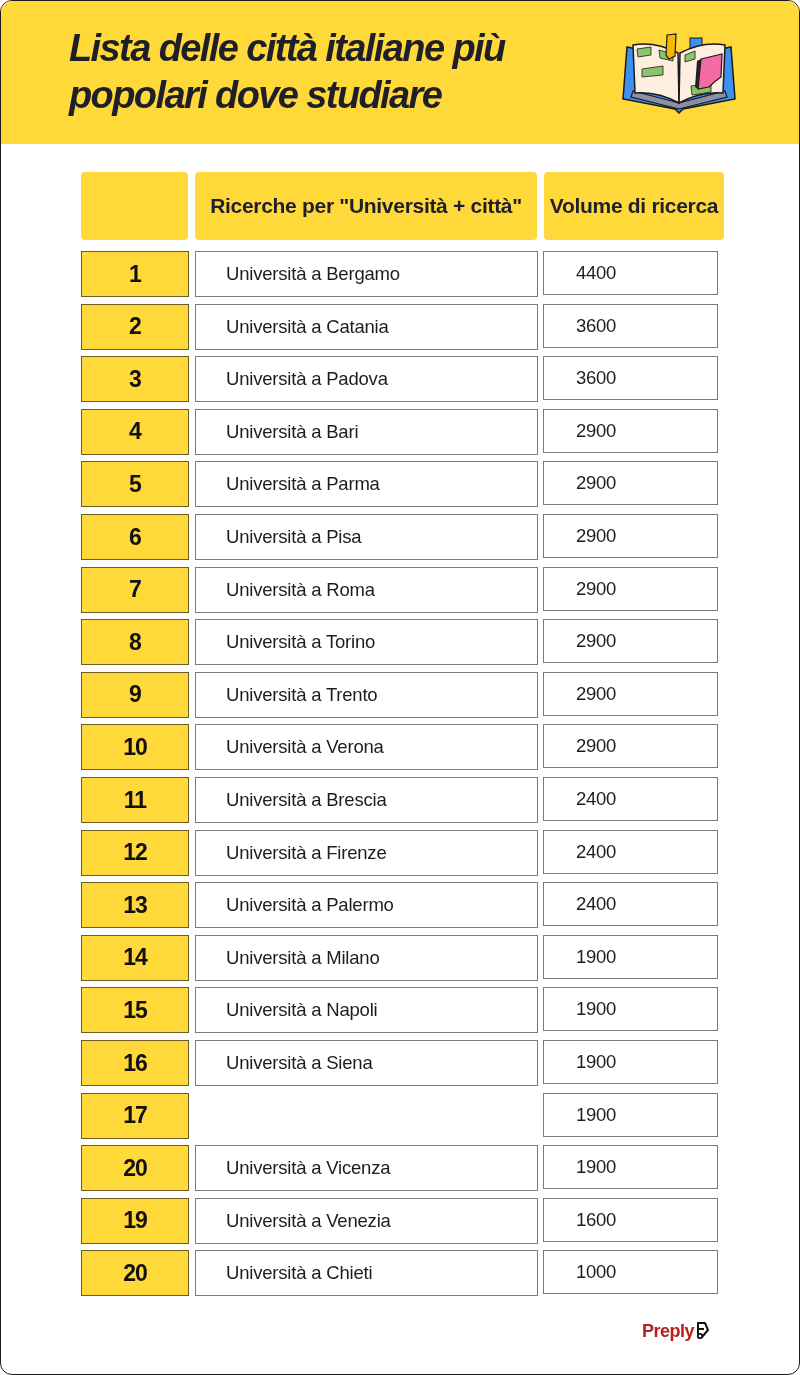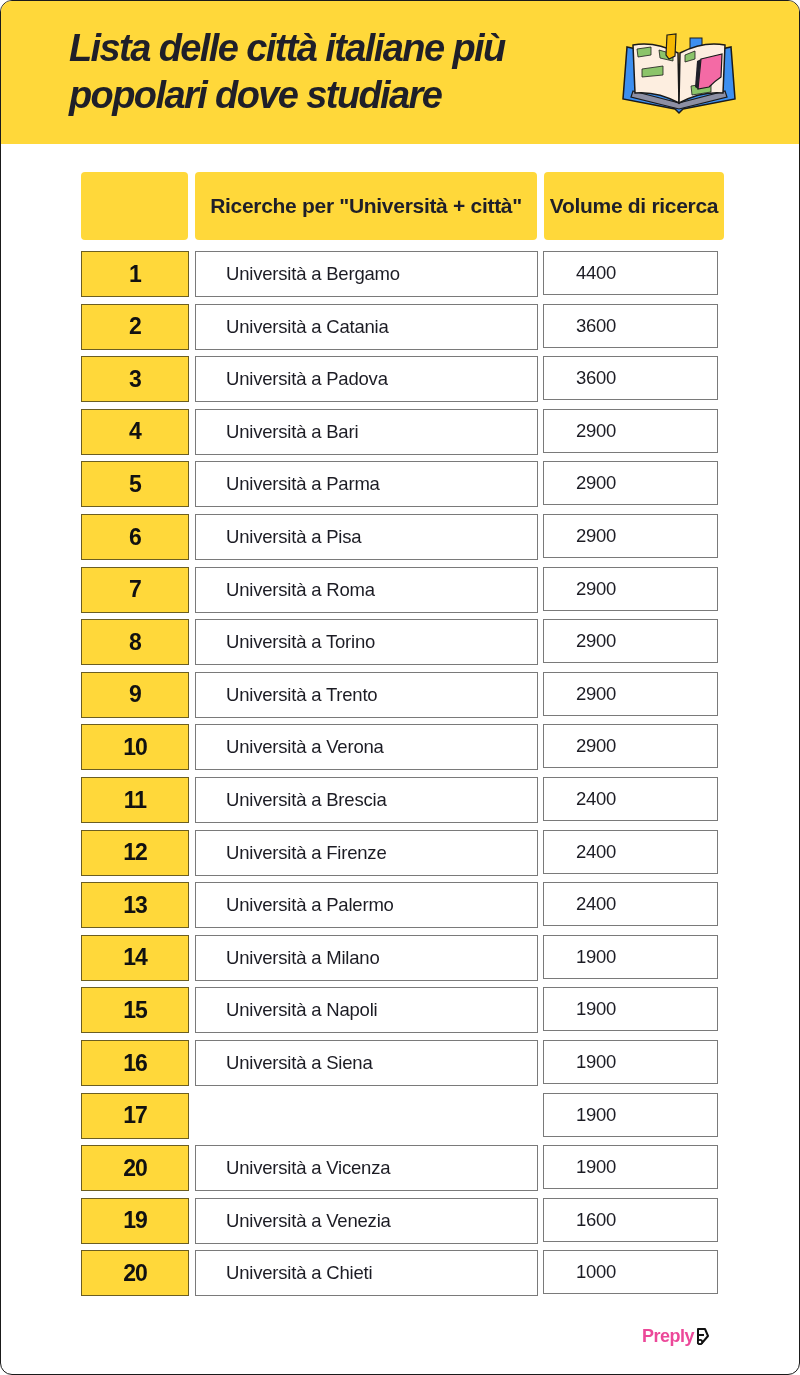--- a/index.html
+++ b/index.html
@@ -54,22 +54,22 @@
     }
     .cell-vol {
       position: absolute; left: 462px; top: 0; width: 175px; height: 44px;
       background: #ffffff; border: 1.5px solid #7a7a7a;
       display: flex; align-items: center; padding-left: 32px;
       font-size: 18.5px; color: #1c1c24; letter-spacing: -0.3px;
     }
 
     .logo {
       position: absolute; left: 641px; top: 1320px; height: 26px;
-      display: flex; align-items: flex-end; gap: 0;
-      font-weight: bold; font-size: 18px; color: #ec4899; letter-spacing: -0.5px;
+      display: flex; align-items: flex-start; gap: 0;
+      font-weight: bold; font-size: 18px; color: #b91c1c; letter-spacing: -0.5px;
     }
     .logo svg { width: 16px; height: 20px; }
   </style>
 </head>
 <body>
 
 <div class="frame">
 
   <div class="banner">
     <h1 class="title">

